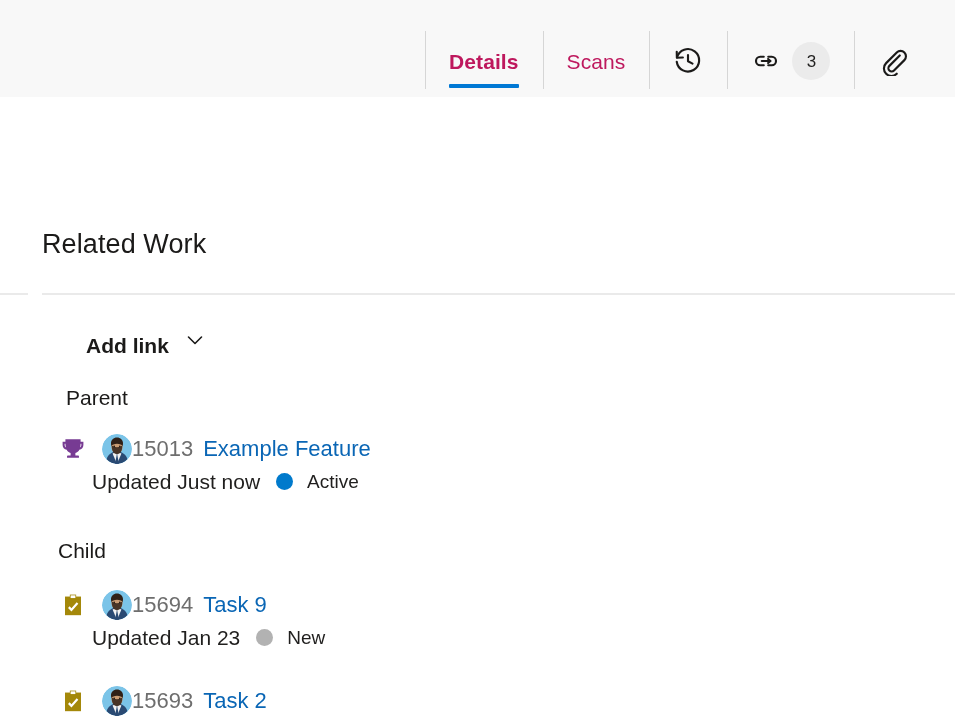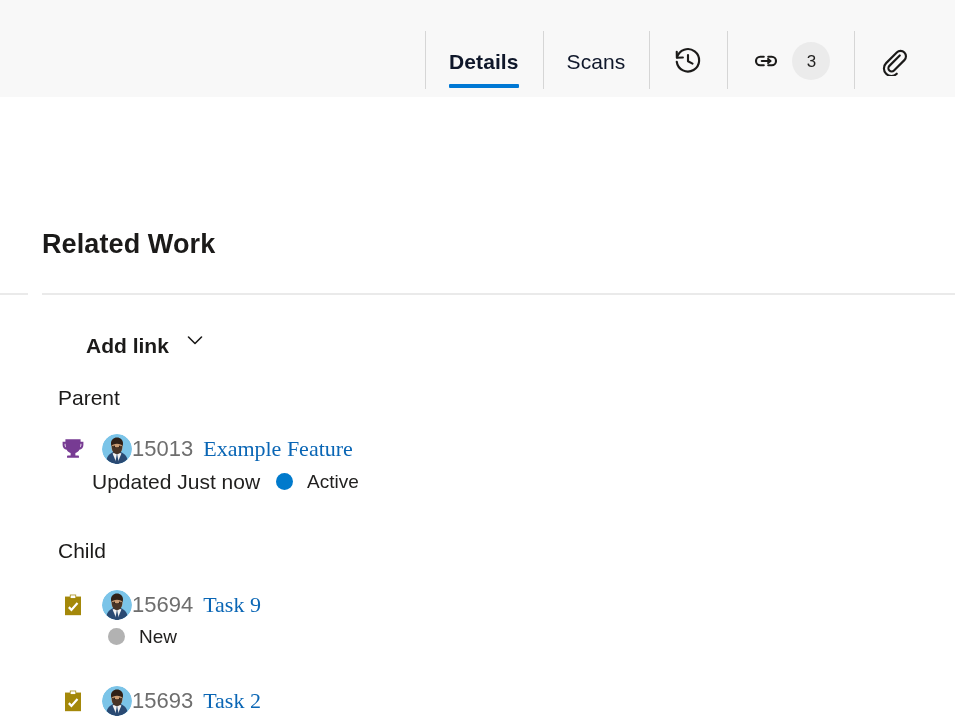--- a/index.html
+++ b/index.html
@@ -60,21 +60,21 @@
     content: "";
     position: absolute;
     left: 0;
     top: 6px;
     bottom: 8px;
     width: 1px;
     background: #d6d6d6;
   }
   .tab-label {
     font-size: 21px;
-    color: #0f172a;
+    color: #be185d;
     letter-spacing: 0.1px;
     line-height: 1;
     white-space: nowrap;
   }
   .tab.active .tab-label {
     font-weight: 600;
   }
   .tab .underline {
     position: absolute;
     left: 24px;
@@ -121,21 +121,21 @@
   
   .content {
     position: relative;
     padding: 0;
   }
   .page-title {
     position: absolute;
     left: 42px;
     top: 131px;
     font-size: 27px;
-    font-weight: 700;
+    font-weight: 400;
     color: #1b1a19;
     letter-spacing: 0.1px;
     line-height: 1.2;
     margin: 0;
   }
   .divider-main {
     position: absolute;
     left: 42px;
     right: 0;
     top: 196px;
@@ -216,21 +216,20 @@
     white-space: nowrap;
   }
   .wi-title {
     margin-left: 10px;
     font-size: 22px;
     color: #0a66b5;
     line-height: 1;
     white-space: nowrap;
     cursor: pointer;
     text-decoration: none;
-    font-family: Liberation Serif, serif;
   }
   .wi-line2 {
     display: flex;
     align-items: center;
     margin-top: 5px;
     margin-left: 34px;
   }
   .wi-updated {
     font-size: 21px;
     color: #201f1e;
@@ -311,21 +310,21 @@
 
   <div class="addlink-btn">
     <span class="addlink-label">Add link</span>
     <span>
       <svg width="24" height="24" viewBox="0 0 24 24" fill="none" stroke="#1b1a19" stroke-width="1.6" stroke-linecap="round" stroke-linejoin="round">
         <polyline points="5.5,9 12,15.5 18.5,9"></polyline>
       </svg>
     </span>
   </div>
 
-  <div class="group-label" style="top:290px;">Parent</div>
+  <div class="group-label" style="top:290px;margin-left:8px;">Parent</div>
 
   <div class="wi-row" style="top:335px;">
     <div class="wi-line1">
       <span class="wi-type-icon">
         <svg width="26" height="26" viewBox="0 0 24 24" fill="#773b93">
           <path d="M5 3h14v2.2h2.6v3.1c0 2.3-1.6 4.1-3.8 4.5-.7 1.5-2 2.6-3.6 3v2.1h2.4c.5 0 .9.4.9.9V20H6.5v-1.2c0-.5.4-.9.9-.9h2.4v-2.1c-1.6-.4-2.9-1.5-3.6-3-2.2-.4-3.8-2.2-3.8-4.5V5.2H5V3zm0 4.1H4.3v1.2c0 1 .5 1.8 1.3 2.2-.4-1-.6-2.1-.6-3.4zm14 0c0 1.3-.2 2.4-.6 3.4.8-.4 1.3-1.2 1.3-2.2V7.1H19z"></path>
         </svg>
       </span>
       <span class="avatar">
         <svg width="30" height="30" viewBox="0 0 36 36">
@@ -373,20 +372,21 @@
           <path d="M11.6 13.6c0 3.5.6 6.4 1.8 8.1 1.2 1.7 2.8 2.5 4.6 2.5s3.4-.8 4.6-2.5c1.2-1.7 1.8-4.6 1.8-8.1-1.2 1.4-3.7 2.2-6.4 2.2s-5.2-.8-6.4-2.2z" fill="#3d2b1f" opacity="0.92"></path>
           <path d="M18 4.2c-4.2 0-7.2 2.9-7.2 7 0 1.3.2 2.4.5 3.1.9-1.6 3.4-2.7 6.7-2.7s5.8 1.1 6.7 2.7c.3-.7.5-1.8.5-3.1 0-4.1-3-7-7.2-7z" fill="#2f2017"></path>
           <ellipse cx="14.7" cy="15.1" rx="1" ry="1.2" fill="#2f2017"></ellipse>
           <ellipse cx="21.3" cy="15.1" rx="1" ry="1.2" fill="#2f2017"></ellipse>
         </svg>
       </span>
       <span class="wi-id">15694</span>
       <span class="wi-title">Task 9</span>
     </div>
     <div class="wi-line2">
+      <span class="wi-updated">Updated Jan 23</span>
       <span class="state-dot" style="background:#b2b2b2;"></span>
       <span class="state-name">New</span>
     </div>
   </div>
 
   <div class="wi-row" style="top:587px;">
     <div class="wi-line1">
       <span class="wi-type-icon">
         <svg width="26" height="26" viewBox="0 0 24 24">
           <path d="M4.6 4.2h14.8v17.2H4.6z" fill="#a4880a"></path>

